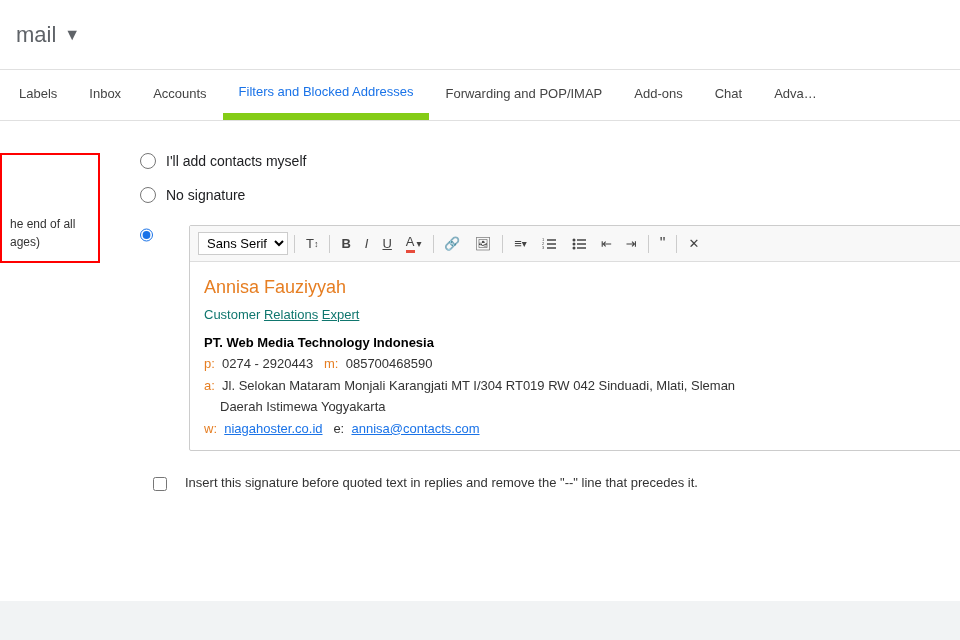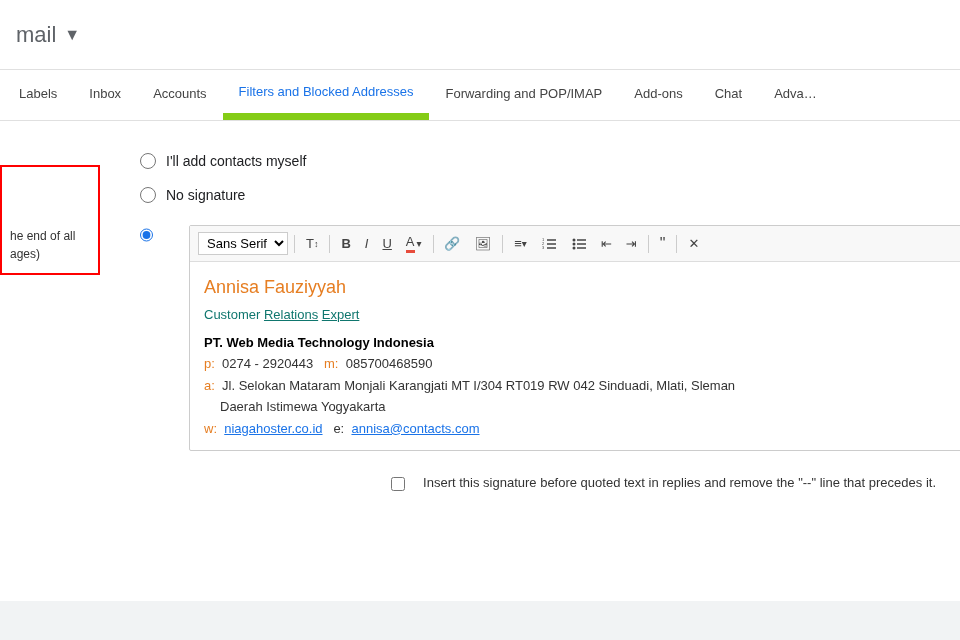--- a/index.html
+++ b/index.html
@@ -60,21 +60,21 @@
       margin: 0;
       padding: 32px 24px 24px 140px;
       min-height: 480px;
       position: relative;
     }
 
     
     .red-box {
       position: absolute;
       left: 0;
-      top: 44px;
+      top: 32px;
       width: 100px;
       height: 110px;
       border: 2px solid red;
       background: transparent;
       pointer-events: none;
     }
     .red-box-text {
       position: absolute;
       left: 4px;
       top: 56px;
@@ -205,21 +205,20 @@
 
     
     .signature-footer {
       display: flex;
       align-items: flex-start;
       gap: 18px;
       margin-top: 24px;
       margin-left: 13px;
       font-size: 13px;
       color: #333;
-      justify-content: flex-end;
     }
     .signature-footer input[type="checkbox"] {
       width: 14px;
       height: 14px;
       margin-top: 2px;
       cursor: pointer;
     }
 
     .underline-text {
       text-decoration: underline;

